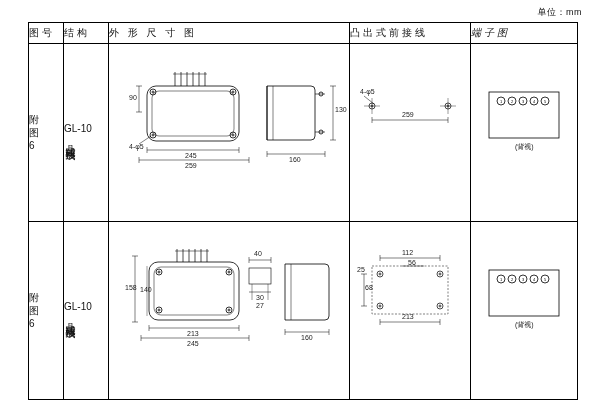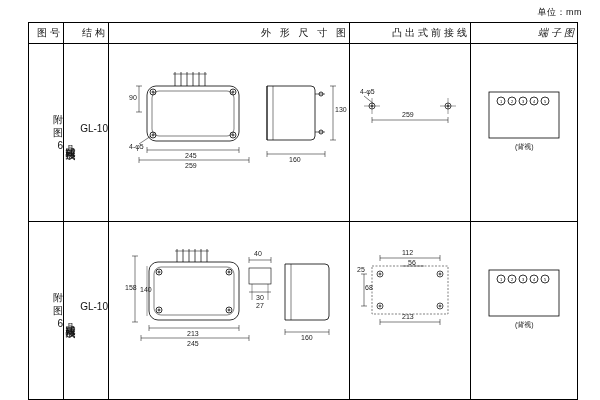--- a/index.html
+++ b/index.html
@@ -24,21 +24,21 @@
     left:28px;
     top:22px;
     width:544px;
     border-collapse:collapse;
     table-layout:fixed;
   }
   table.main th, table.main td{
     border:1px solid #000;
     padding:0;
     vertical-align:middle;
-    text-align:right;
+    text-align:left;
   }
   table.main th{
     height:20px;
     font-size:10px;
     font-weight:normal;
     letter-spacing:3px;
   }
   .col1{width:34px;}
   .col2{width:44px;}
   .col3{width:240px;}

